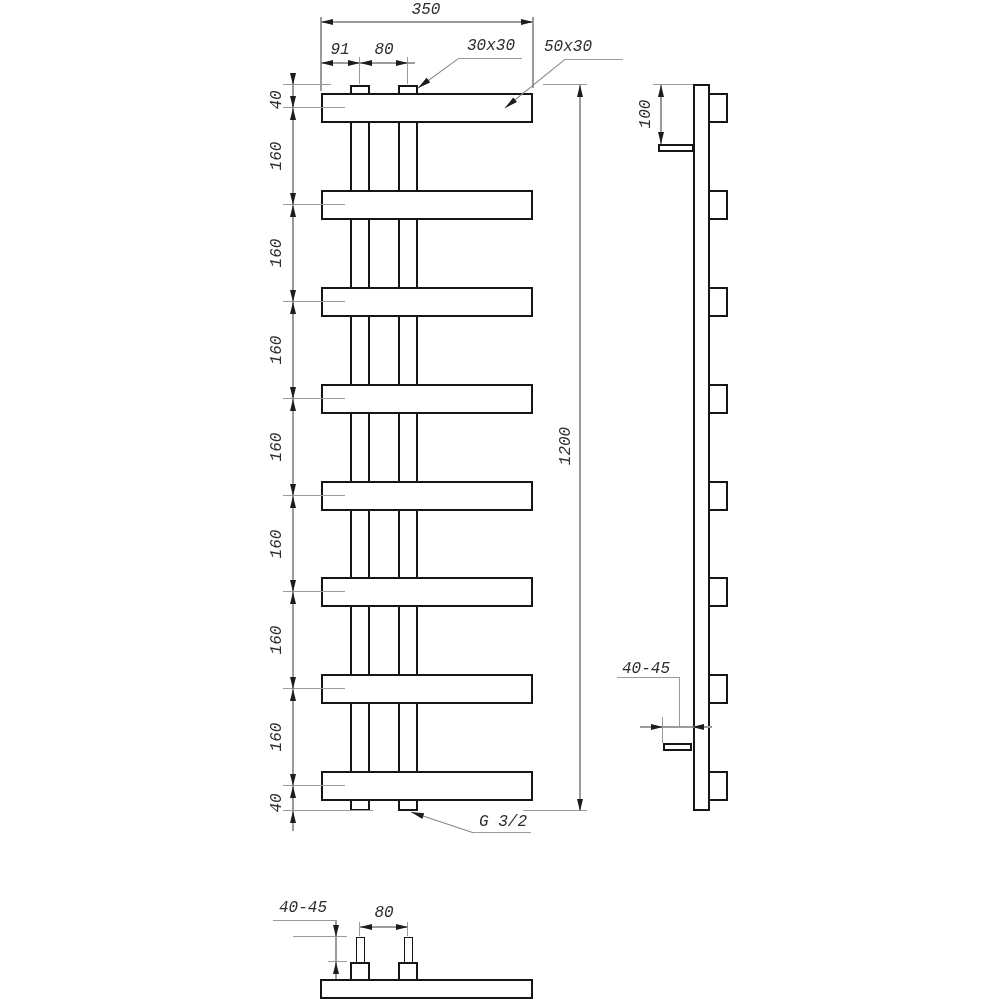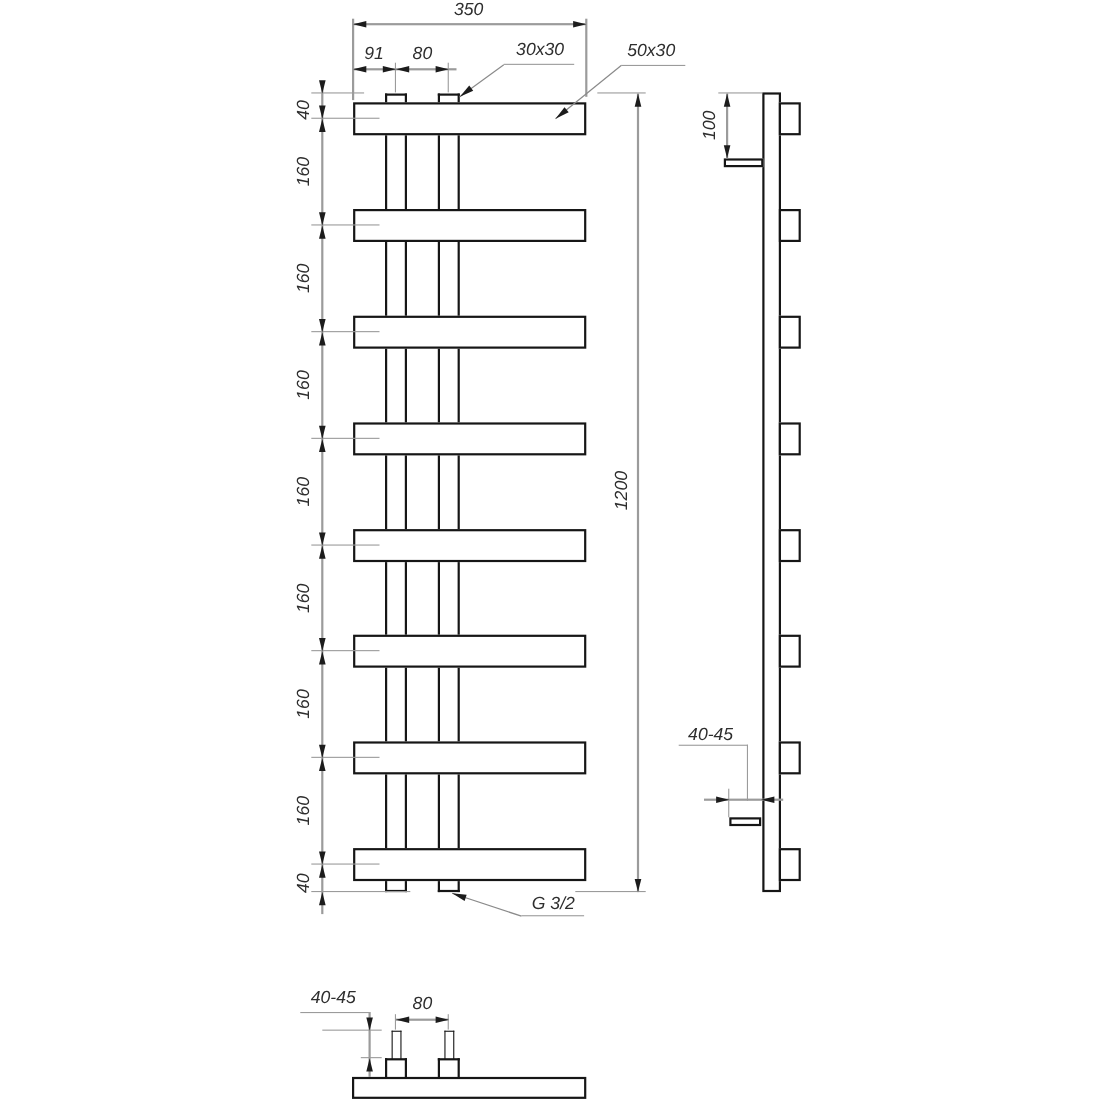--- a/index.html
+++ b/index.html
@@ -1,17 +1,17 @@
 <!DOCTYPE html>
 <html><head>
 <meta charset="utf-8">
 <style>
   html,body{margin:0;padding:0;background:#fff;}
   .canvas{position:relative;width:951px;height:1000px;background:#ffffff;overflow:hidden;
-          font-family:Liberation Sans, sans-serif;}
+          font-family:Liberation Mono, monospace;}
   
   .obj{position:absolute;border:2.4px solid #161616;background:#fff;box-sizing:border-box;}
   .obj.thin{border-width:2px;}
   
   .tube{position:absolute;border-left:2.2px solid #161616;border-right:2.2px solid #161616;box-sizing:border-box;background:transparent;}
   .tube.capT{border-top:2.2px solid #161616;}
   .tube.capB{border-bottom:2.2px solid #161616;}
   
   .dl{position:absolute;background:#9b9b9b;}
   
@@ -119,21 +119,21 @@
   <div class="dl" style="left:543px;top:84.4px;width:44px;height:1.1px;"></div>
   <div class="dl" style="left:523px;top:810.4px;width:64px;height:1.1px;"></div>
   <div class="dl" style="left:579.4px;top:85px;width:1.2px;height:726px;"></div>
   <div class="ar up" style="left:577px;top:85px;"></div>
   <div class="ar dn" style="left:577px;top:799px;"></div>
   <div class="lbl v" style="left:566px;top:446px;">1200</div>
 
   <div class="dl" style="left:458px;top:58.4px;width:64px;height:1.1px;"></div>
   <div class="lbl" style="left:491px;top:46px;">30x30</div>
   <div class="dl" style="left:565px;top:58.9px;width:58px;height:1.1px;"></div>
-  <div class="lbl" style="left:592px;top:47px;">50x30</div>
+  <div class="lbl" style="left:568px;top:47px;">50x30</div>
   <div class="dl" style="left:474px;top:832.4px;width:57px;height:1.1px;"></div>
   <div class="lbl" style="left:503px;top:822px;">G 3/2</div>
 
   <div class="obj thin" style="left:693px;top:84px;width:17px;height:727px;"></div>
   <div class="obj thin" style="left:708px;top:93px;width:20px;height:30px;"></div>
   <div class="obj thin" style="left:708px;top:190px;width:20px;height:30px;"></div>
   <div class="obj thin" style="left:708px;top:287px;width:20px;height:30px;"></div>
   <div class="obj thin" style="left:708px;top:384px;width:20px;height:30px;"></div>
   <div class="obj thin" style="left:708px;top:481px;width:20px;height:30px;"></div>
   <div class="obj thin" style="left:708px;top:577px;width:20px;height:30px;"></div>

